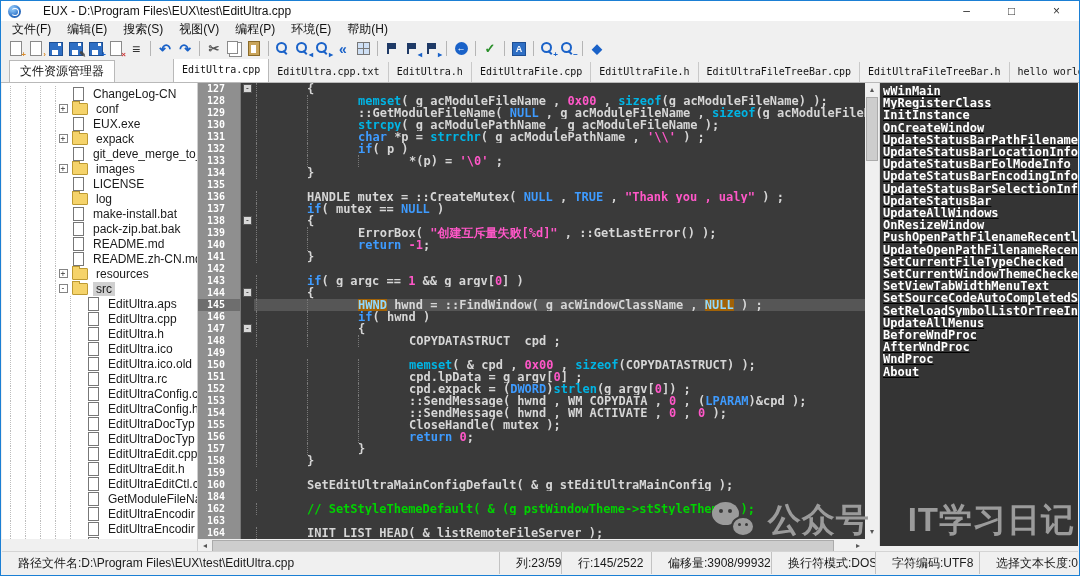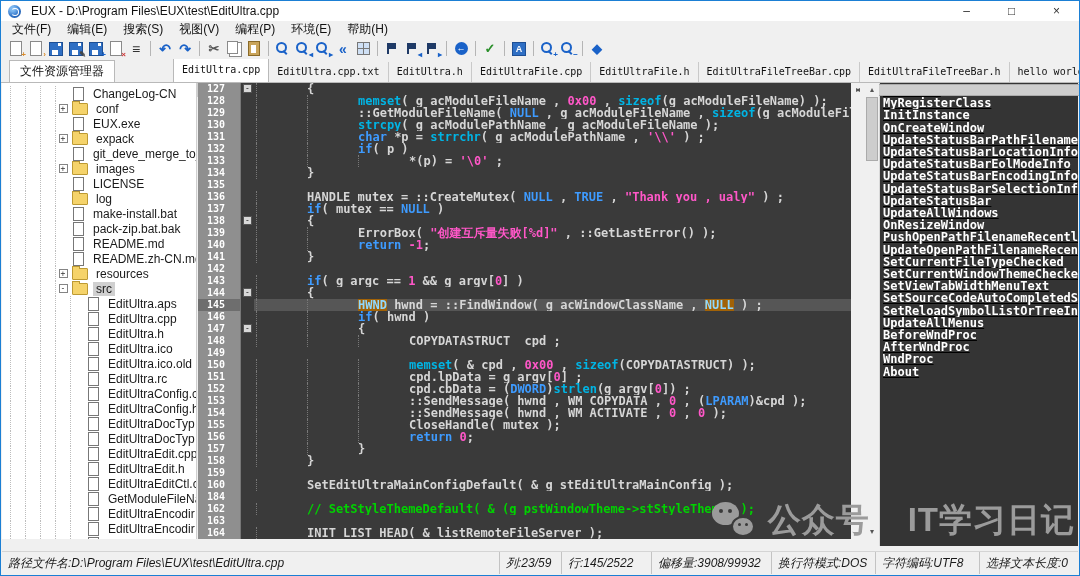--- a/index.html
+++ b/index.html
@@ -5,21 +5,21 @@
   html,body{margin:0;padding:0;}
   body{width:1080px;height:576px;position:relative;overflow:hidden;
        font-family:"Liberation Sans",sans-serif;background:#f0f0f0;
        border:1px solid #1b7fd4;box-sizing:border-box;}
   
   .titlebar{height:20px;background:#ffffff;display:flex;align-items:center;padding-left:7px;}
   .appicon{width:13px;height:13px;border-radius:50%;flex:none;
            background:radial-gradient(circle at 35% 30%, #7db8f0 0 18%, #2a6fc6 60%, #17498f);position:relative;}
   .appicon::after{content:"";position:absolute;left:3px;top:3px;width:6px;height:6px;border-radius:50%;
            border:1.5px solid #fff;border-left-color:transparent;}
-  .wtitle{font-size:12px;color:#111;margin-left:10px;white-space:nowrap;}
+  .wtitle{font-size:12px;color:#111;margin-left:22px;white-space:nowrap;}
   .win-controls{margin-left:auto;display:flex;height:100%;}
   .win-btn{width:45px;text-align:center;font-size:12px;color:#333;line-height:20px;}
   
   .menubar{height:17px;display:flex;align-items:center;font-size:12px;color:#111;padding-left:3px;}
   .menu-item{padding:0 8px;white-space:nowrap;}
   
   .toolbar{height:21px;display:flex;align-items:center;padding-left:5px;}
   .tb-sep{width:1px;height:15px;background:#b5b5b5;margin:0 4px;flex:none;}
   .tbi{width:20px;height:18px;display:flex;align-items:center;justify-content:center;position:relative;flex:none;}
   .badge{position:absolute;right:0px;bottom:-1px;font-size:8px;font-weight:bold;line-height:8px;}
@@ -46,35 +46,35 @@
   .exp-zone{width:172px;flex:none;display:flex;align-items:flex-end;padding-left:8px;box-sizing:border-box;
             border-bottom:1px solid #b9b9b9;}
   .exp-tab{background:#fff;border:1px solid #b9b9b9;border-bottom:none;font-size:12px;color:#111;
            padding:0 10px;height:21px;line-height:21px;white-space:nowrap;}
   .tab-zone{flex:1;display:flex;align-items:flex-end;border-bottom:1px solid #b9b9b9;overflow:hidden;box-sizing:border-box;}
   .tab{height:20px;line-height:20px;padding:0 8px;font-family:"DejaVu Sans Mono",monospace;font-size:10px;
        color:#111;background:#f0f0f0;border-right:1px solid #c9c9c9;white-space:nowrap;flex:none;}
   .tab.active{background:#fff;border:1px solid #b9b9b9;border-bottom:none;height:23px;line-height:22px;}
   
   .main{position:absolute;left:1px;right:1px;top:82px;height:470px;display:flex;}
-  .tree-col{width:196px;flex:none;display:flex;}
+  .tree-col{width:196px;flex:none;display:flex;flex-direction:column;}
   .tree{height:456px;background:#fff;border-right:1px solid #cfcfcf;overflow:hidden;font-size:12px;box-sizing:border-box;padding-top:3px;}
   .tree-strip{height:14px;background:#f0f0f0;border-right:1px solid #cfcfcf;box-sizing:border-box;}
   .tree-row{height:15px;display:flex;align-items:center;white-space:nowrap;padding-left:8px;}
   .guide{width:14px;align-self:stretch;border-left:1px dotted #bdbdbd;flex:none;}
   .expcell{width:14px;flex:none;display:flex;align-items:center;justify-content:center;align-self:stretch;border-left:1px dotted #bdbdbd;}
   .expbox{width:9px;height:9px;border:1px solid #848484;background:#fff;color:#333;
           font:8px/7px "DejaVu Sans Mono",monospace;text-align:center;box-sizing:border-box;}
   .dico{width:14px;height:10px;background:#f5d36a;border:1px solid #bd9a33;border-radius:1px;margin:0 5px 0 2px;position:relative;flex:none;}
   .dico::before{content:"";position:absolute;top:-3px;left:-1px;width:6px;height:2px;background:#f5d36a;border:1px solid #bd9a33;border-bottom:none;}
   .fico{width:9px;height:12px;background:#fff;border:1px solid #777;margin:0 6px 0 3px;flex:none;}
   .tlabel{color:#1a1a1a;padding:0 3px;overflow:hidden;text-overflow:clip;}
   .tlabel.sel{background:#d0d0d0;}
   
-  .editor-col{flex:1;display:flex;flex-direction:row;min-width:0;}
+  .editor-col{flex:1;display:flex;flex-direction:column;min-width:0;}
   .code{height:456px;background:#3a3a3a;overflow:hidden;}
   .cl{display:flex;height:12px;}
   .gut{width:42px;flex:none;background:#8f8f8f;color:#fff;
        font:bold 10px/12px "DejaVu Sans Mono",monospace;padding-left:9px;box-sizing:border-box;}
   .fold{width:14px;flex:none;border-left:1px solid #777;position:relative;box-sizing:border-box;}
   .foldbox{position:absolute;left:2px;top:1px;width:9px;height:9px;background:#d8d8d8;border:1px solid #555;
            color:#222;font:8px/7px "DejaVu Sans Mono",monospace;text-align:center;box-sizing:border-box;}
   .ct{flex:1;min-width:0;font:bold 12px/12px "DejaVu Sans Mono",monospace;color:#d6d6d6;
       white-space:pre;overflow:hidden;padding-left:2px;}
   .cl.cur .ct{background:#565656;}
@@ -93,22 +93,22 @@
   .vs-thumb{position:absolute;top:14px;height:62px;left:1px;right:1px;background:#cdcdcd;border:1px solid #ababab;}
   
   .sym-col{width:199px;flex:none;display:flex;flex-direction:row;text-decoration:underline;}
   .sym{height:463px;background:#343434;border-left:1px solid #d9d9d9;box-sizing:border-box;
        overflow:hidden;padding:2px 0 0 3px;}
   .sym-row{font:bold 12px/12.2px "DejaVu Sans Mono",monospace;color:#fff;white-space:nowrap;overflow:hidden;}
   .sym-strip{height:7px;background:#f0f0f0;}
   
   .statusbar{position:absolute;left:1px;right:1px;bottom:1px;height:22px;background:#f0f0f0;
              border-top:1px solid #d4d4d4;display:flex;font-size:12px;color:#1a1a1a;align-items:stretch;}
-  .seg{padding:0 6px;border-right:1px solid #c3c3c3;display:flex;align-items:center;
-       white-space:nowrap;overflow:hidden;box-sizing:border-box;flex:none;font-style:italic;}
+  .seg{padding:0 16px;border-right:1px solid #c3c3c3;display:flex;align-items:center;
+       white-space:nowrap;overflow:hidden;box-sizing:border-box;flex:none;}
   .seg.grow{flex:1;border-right:none;}
   
   .watermark{position:absolute;top:494px;right:4px;height:50px;display:flex;align-items:center;gap:10px;
              color:#9b9b9b;font-size:33px;font-weight:bold;letter-spacing:1px;z-index:60;pointer-events:none;}
   .wm-ico{width:46px;height:40px;position:relative;flex:none;}
   .wm-b1{position:absolute;left:0;top:2px;width:27px;height:23px;border-radius:50%;background:#9b9b9b;}
   .wm-b1::before,.wm-b1::after{content:"";position:absolute;top:7px;width:4px;height:4px;border-radius:50%;background:#3a3a3a;}
   .wm-b1::before{left:7px;} .wm-b1::after{left:16px;}
   .wm-b2{position:absolute;left:19px;top:16px;width:20px;height:17px;border-radius:50%;background:#9b9b9b;border:2px solid #3a3a3a;}
   .wm-b2::before,.wm-b2::after{content:"";position:absolute;top:5px;width:3px;height:3px;border-radius:50%;background:#3a3a3a;}
@@ -667,21 +667,21 @@
           <span class="ct"><span class="ind"></span><span class="ind"></span><span class="ind"></span><span class="f">memset</span><span>( &amp; cpd , </span><span class="n">0x00</span><span> , </span><span class="f">sizeof</span><span>(COPYDATASTRUCT) );</span></span>
         </div>
         <div class="cl">
           <span class="gut">151</span>
           <span class="fold"></span>
           <span class="ct"><span class="ind"></span><span class="ind"></span><span class="ind"></span><span>cpd.lpData = g_argv[</span><span class="n">0</span><span>] ;</span></span>
         </div>
         <div class="cl">
           <span class="gut">152</span>
           <span class="fold"></span>
-          <span class="ct"><span class="ind"></span><span class="ind"></span><span class="ind"></span><span>cpd.cbData = (</span><span class="k">DWORD</span><span>)</span><span class="f">strlen</span><span>(g_argv[</span><span class="n">0</span><span>]) ;</span></span>
+          <span class="ct"><span class="ind"></span><span class="ind"></span><span class="ind"></span><span>cpd.expack = (</span><span class="k">DWORD</span><span>)</span><span class="f">strlen</span><span>(g_argv[</span><span class="n">0</span><span>]) ;</span></span>
         </div>
         <div class="cl">
           <span class="gut">153</span>
           <span class="fold"></span>
           <span class="ct"><span class="ind"></span><span class="ind"></span><span class="ind"></span><span>::SendMessage( hwnd , WM_COPYDATA , </span><span class="n">0</span><span> , (</span><span class="k">LPARAM</span><span>)&amp;cpd );</span></span>
         </div>
         <div class="cl">
           <span class="gut">154</span>
           <span class="fold"></span>
           <span class="ct"><span class="ind"></span><span class="ind"></span><span class="ind"></span><span>::SendMessage( hwnd , WM_ACTIVATE , </span><span class="n">0</span><span> , </span><span class="n">0</span><span> );</span></span>

